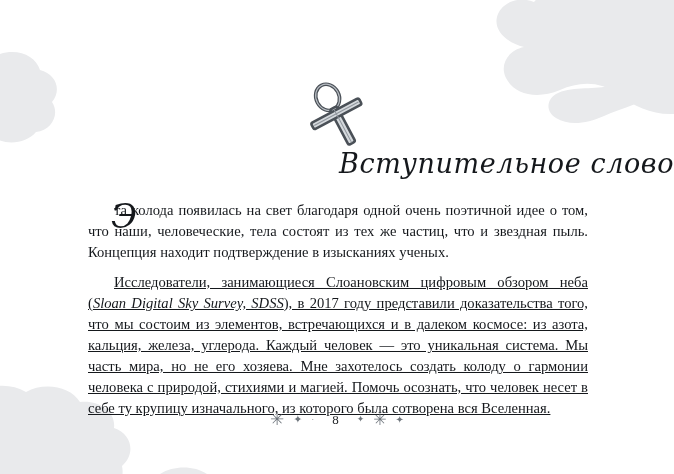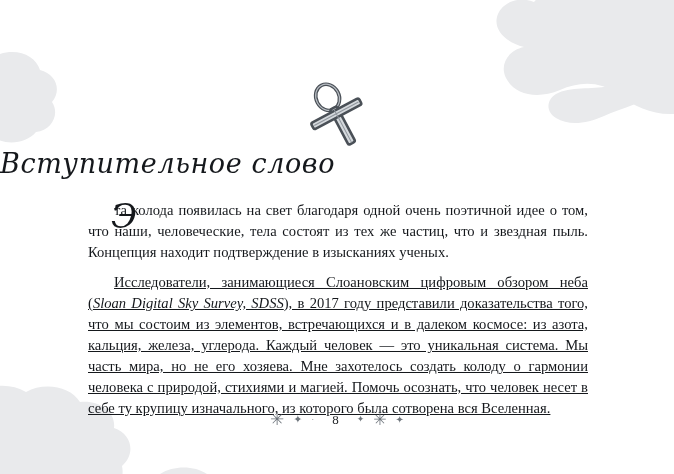--- a/index.html
+++ b/index.html
@@ -39,21 +39,21 @@
     justify-content: center;
     align-items: center;
   }
 
   
   .title {
     position: absolute;
     left: 0;
     right: 0;
     top: 148px;
-    text-align: left;
+    text-align: right;
     font-family: "DejaVu Serif", serif;
     font-style: italic;
     font-size: 27px;
     letter-spacing: 0.6px;
     color: #15181c;
     font-weight: 400;
   }
 
   
   .content {

